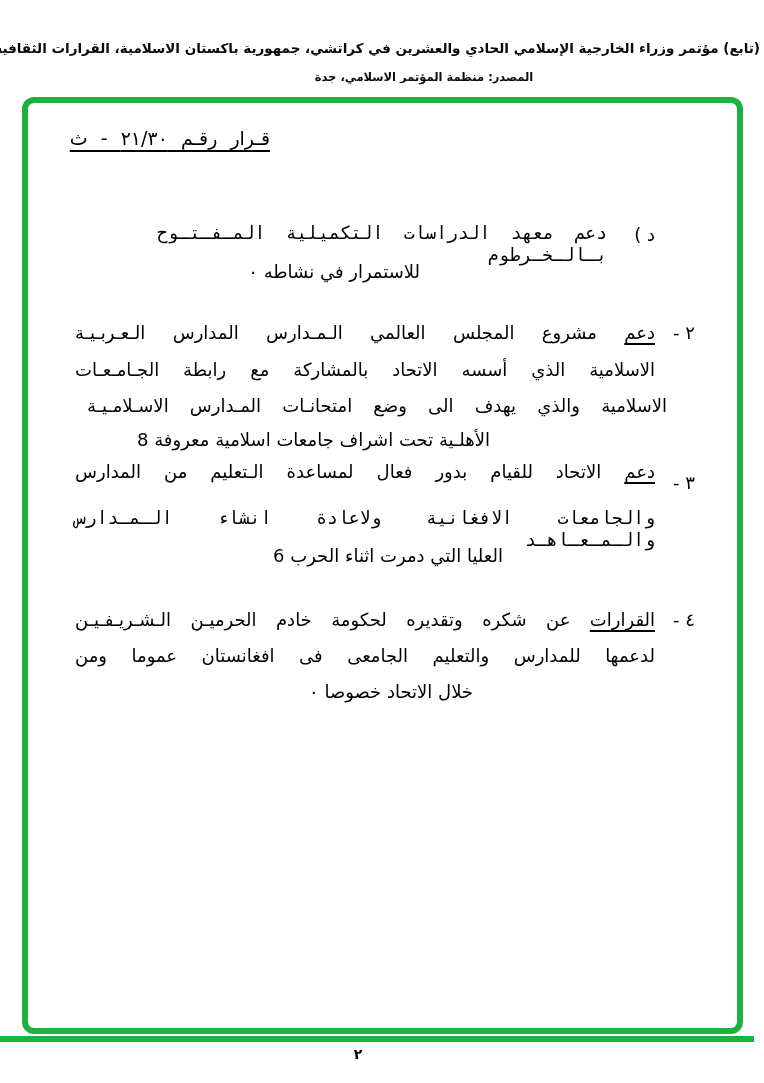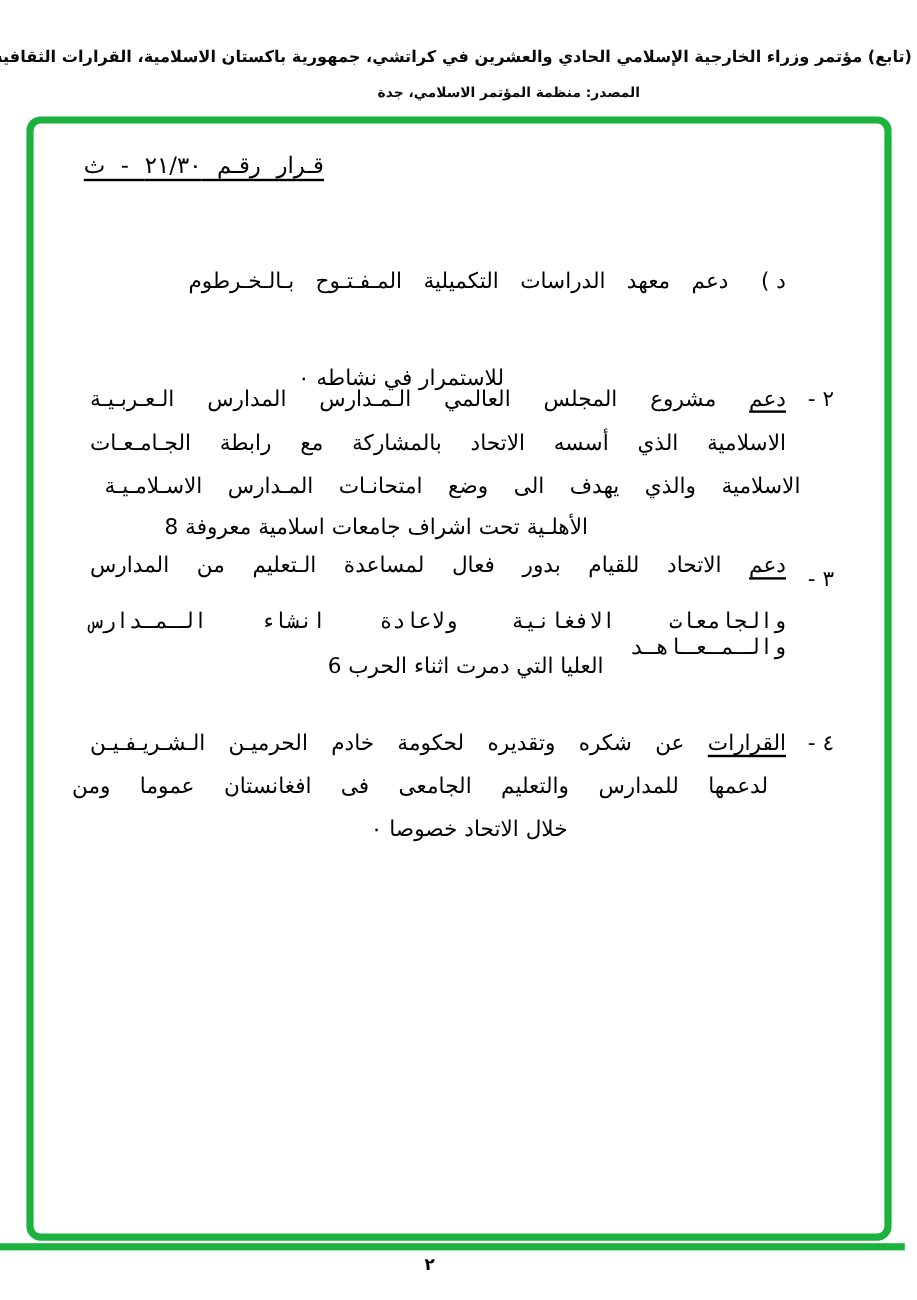--- a/index.html
+++ b/index.html
@@ -60,24 +60,24 @@
 
   <div class="hdr1">(تابع) مؤتمر وزراء الخارجية الإسلامي الحادي والعشرين في كراتشي، جمهورية باكستان الاسلامية، القرارات الثقافية، القرار الرقم ٢١/٣٠ - ث</div>
   <div class="hdr2">المصدر: منظمة المؤتمر الاسلامي، جدة</div>
 
   <div class="green-box"></div>
   <div class="bottom-line"></div>
 
   <div class="title">قـرار رقـم ٢١/٣٠ - ث</div>
 
   <div class="marker" style="top:224px;right:109px;">د )</div>
-  <div class="line j" style="top:224px;right:157px;width:450px;">
+  <div class="line j" style="top:224px;right:157px;width:450px;font-family:Liberation Mono, monospace;">
     <span>دعم معهد الدراسات التكميلية المـفـتـوح بـالـخـرطوم</span>
   </div>
-  <div class="line" style="top:261px;right:344px;margin-top:44px;">للاستمرار في نشاطه ٠</div>
+  <div class="line" style="top:261px;right:344px;">للاستمرار في نشاطه ٠</div>
 
   <div class="marker" style="top:322px;right:69px;">٢ -</div>
   <div class="line j" style="top:322px;right:109px;width:580px;">
     <span class="u">دعم</span>
     <span>مشروع المجلس العالمي الـمـدارس المدارس الـعـربـيـة</span>
   </div>
   <div class="line j" style="top:359px;right:109px;width:580px;">
     <span>الاسلامية الذي أسسه الاتحاد بالمشاركة مع رابطة الجـامـعـات</span>
   </div>
   <div class="line j" style="top:395px;right:97px;width:580px;">
@@ -93,20 +93,20 @@
   <div class="line j" style="top:509px;right:109px;width:580px;font-family:Liberation Mono, monospace;">
     <span>والجامعات الافغانية ولاعادة انشاء الـمـدارس والـمـعـاهـد</span>
   </div>
   <div class="line" style="top:545px;right:261px;">العليا التي دمرت اثناء الحرب 6</div>
 
   <div class="marker" style="top:609px;right:69px;">٤ -</div>
   <div class="line j" style="top:609px;right:109px;width:580px;">
     <span class="u">القرارات</span>
     <span>عن شكره وتقديره لحكومة خادم الحرميـن الـشـريـفـيـن</span>
   </div>
-  <div class="line j" style="top:645px;right:124px;width:580px;">
+  <div class="line j" style="top:645px;right:109px;width:580px;">
     <span>لدعمها للمدارس والتعليم الجامعى فى افغانستان عموما ومن</span>
   </div>
   <div class="line" style="top:681px;right:291px;">خلال الاتحاد خصوصا ٠</div>
 
   <div class="page-num">٢</div>
 
 </div>
 
 </body></html>

